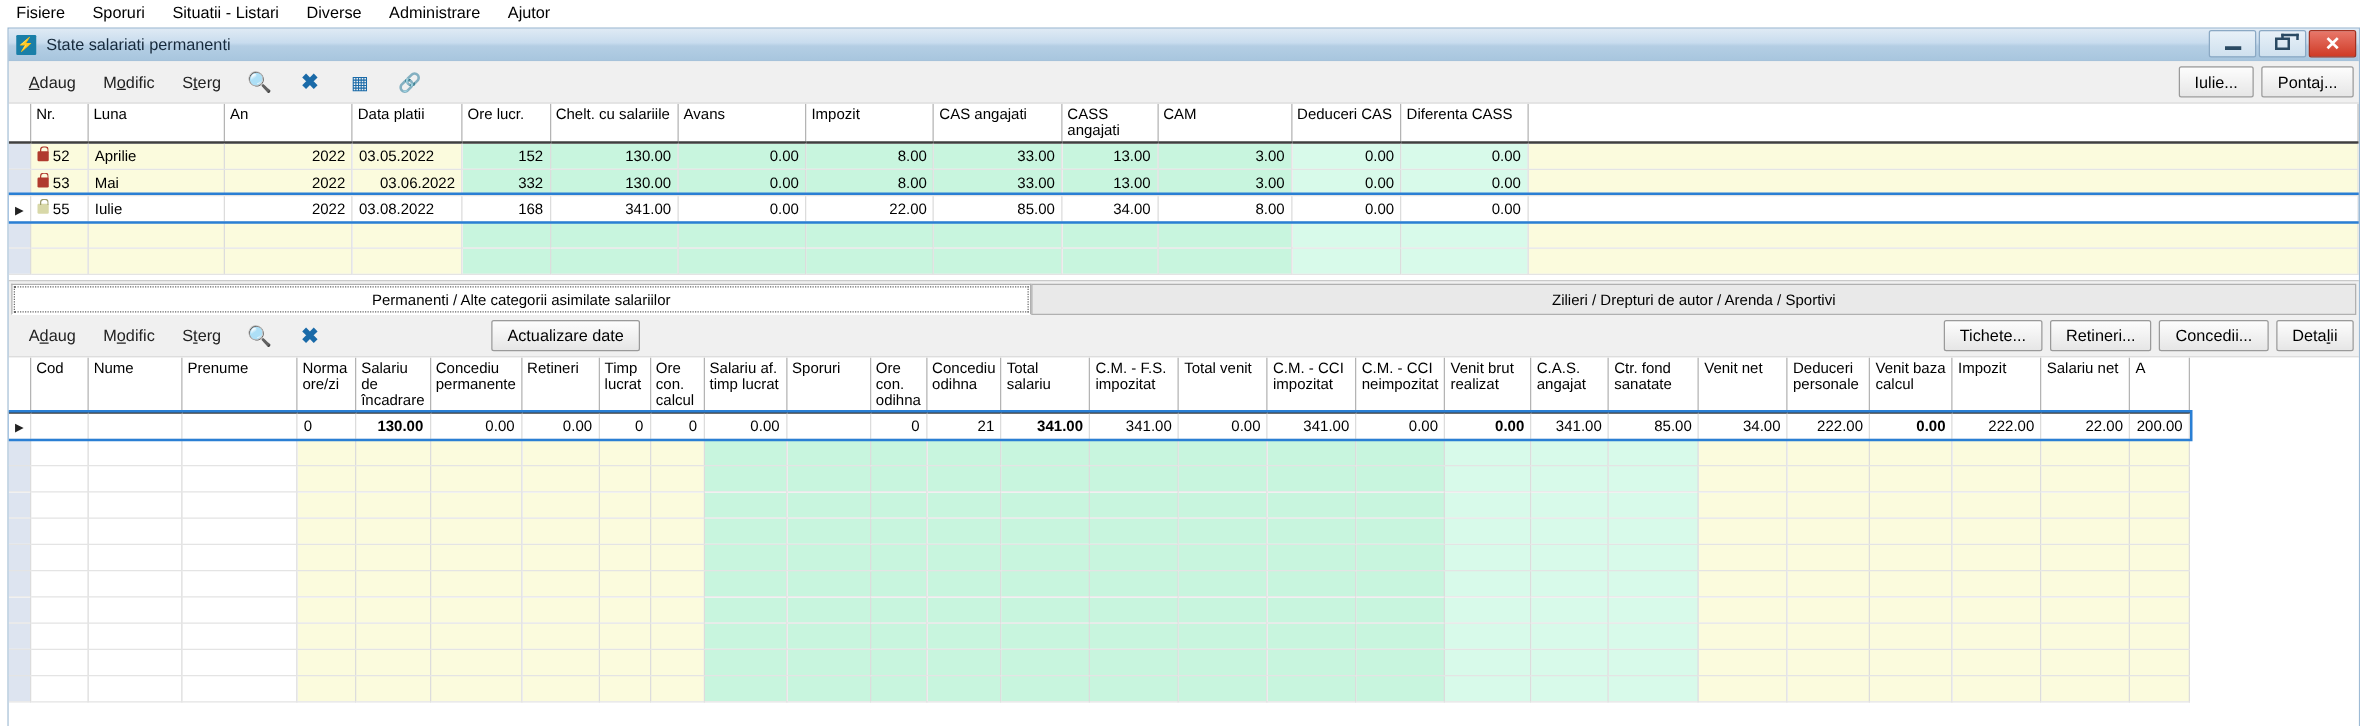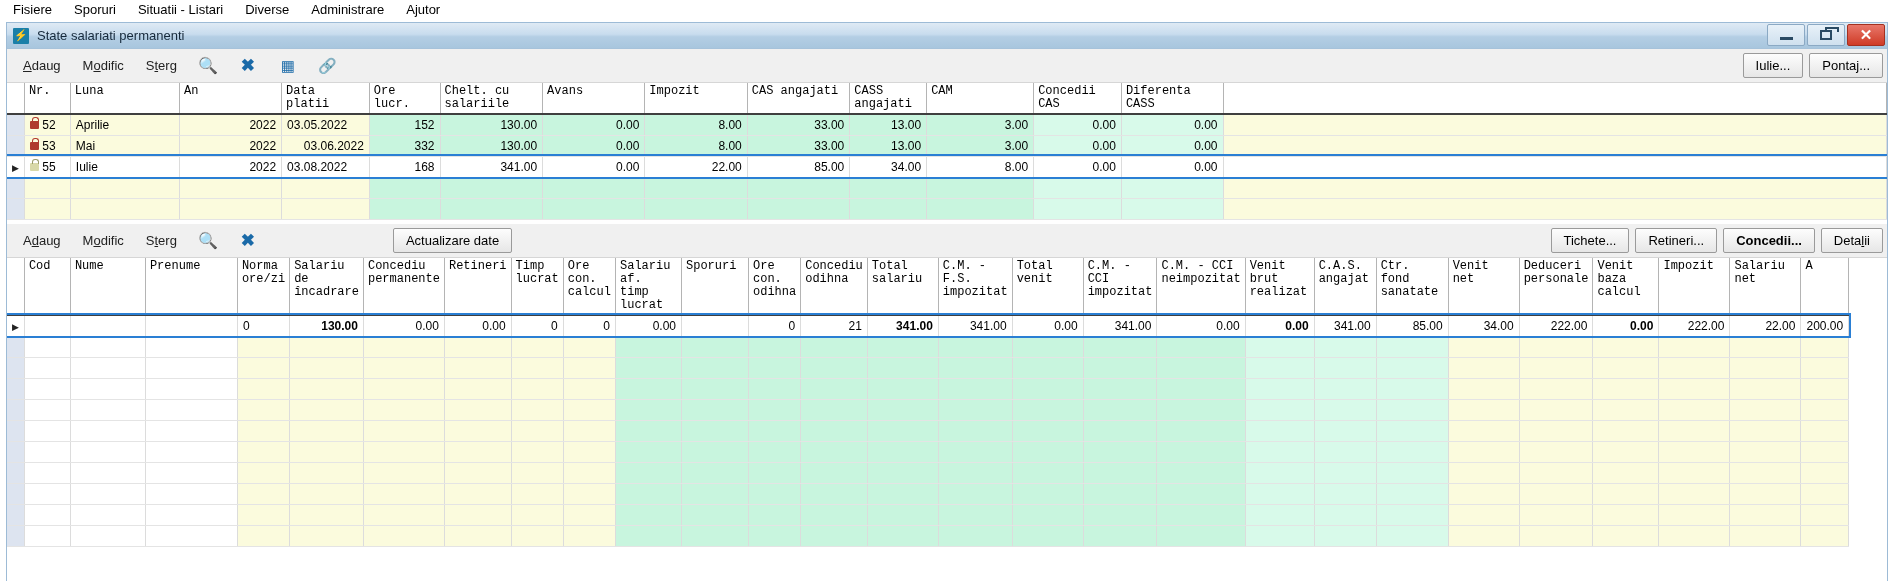--- a/index.html
+++ b/index.html
@@ -105,39 +105,38 @@
 
   .tb-btn {
     border: 1px solid #9a9a9a;
     background: linear-gradient(to bottom,#fdfdfd,#e6e6e6);
     padding: 4px 12px;
     font-size: 13px;
     border-radius: 2px;
     white-space: nowrap;
     cursor: default;
   }
-  .tb-btn.bold { font-weight: bold; }
+  .tb-btn.bold { font-weight: normal; }
   .tb-right { position: absolute; right: 4px; display: flex; gap: 6px; align-items: center; }
 
   
   .grid-wrap { overflow: hidden; position: relative; background:#fff; }
   table.grid { border-collapse: collapse; table-layout: fixed; font-size: 12px; }
   table.grid th {
     background: #ffffff;
     border-right: 1px solid #b4b4b4;
     border-bottom: 2px solid #3f3f3f;
     font-weight: normal;
     text-align: left;
     padding: 2px 4px;
     vertical-align: top;
     height: 30px;
     line-height: 13px;
     white-space: normal;
     overflow: hidden;
-    font-family: Liberation Mono, monospace;
   }
   table.grid td {
     border-right: 1px solid #dcdcdc;
     border-bottom: 1px solid #e4e4e4;
     padding: 2px 5px;
     height: 21px;
     overflow: hidden;
     white-space: nowrap;
   }
   td.num, th.num { text-align: right; }
@@ -250,21 +249,21 @@
             <th style="width: 110px;">Luna</th>
             <th style="width: 103px;">An</th>
             <th style="width: 88px;">Data platii</th>
             <th style="width: 71px;">Ore lucr.</th>
             <th style="width: 103px;">Chelt. cu salariile</th>
             <th style="width: 103px;">Avans</th>
             <th style="width: 103px;">Impozit</th>
             <th style="width: 103px;">CAS angajati</th>
             <th style="width: 77px;">CASS angajati</th>
             <th style="width: 108px;">CAM</th>
-            <th style="width: 88px;">Concedii CAS</th>
+            <th style="width: 88px;">Deduceri CAS</th>
             <th style="width: 102px;">Diferenta CASS</th>
             <th style="width: 672px;"></th>
           </tr>
         </thead>
         <tbody>
           <tr>
             <td class="rowhdr"></td>
             <td class=" c-yellow" style="width: 46px; text-align: left;"><span class="lock"></span><span> 52</span></td>
             <td class=" c-yellow" style="width: 110px;">Aprilie</td>
             <td class="num  c-yellow" style="width: 103px;">2022</td>
@@ -345,20 +344,24 @@
             <td class="num  c-mint" style="width: 77px;"></td>
             <td class="num  c-mint" style="width: 108px;"></td>
             <td class="num  c-mint2" style="width: 88px;"></td>
             <td class="num  c-mint2" style="width: 102px;"></td>
             <td class=" c-yellow" style="width: 672px;"></td>
           </tr>
         </tbody>
       </table>
     </div>
 
+  <div class="tabbar">
+    <div class="tab t1 active">Permanenti / Alte categorii asimilate salariilor</div>
+    <div class="tab t2">Zilieri / Drepturi de autor / Arenda / Sportivi</div>
+  </div>
 
   <div class="toolbar">
     <div class="tb-link">A<u>d</u>aug</div>
     <div class="tb-link">M<u>o</u>dific</div>
     <div class="tb-link">S<u>t</u>erg</div>
     <div class="tb-icon">
         <span class="ico-binoc">🔍</span>
       </div>
     <div class="tb-icon">
         <span class="ico-x">✖</span>

